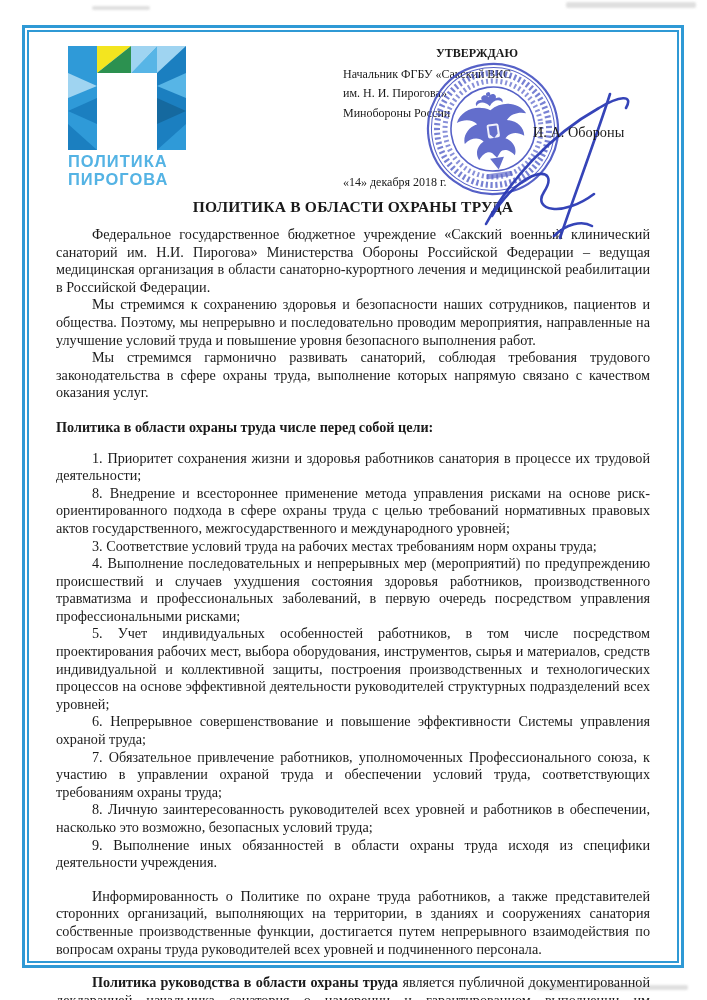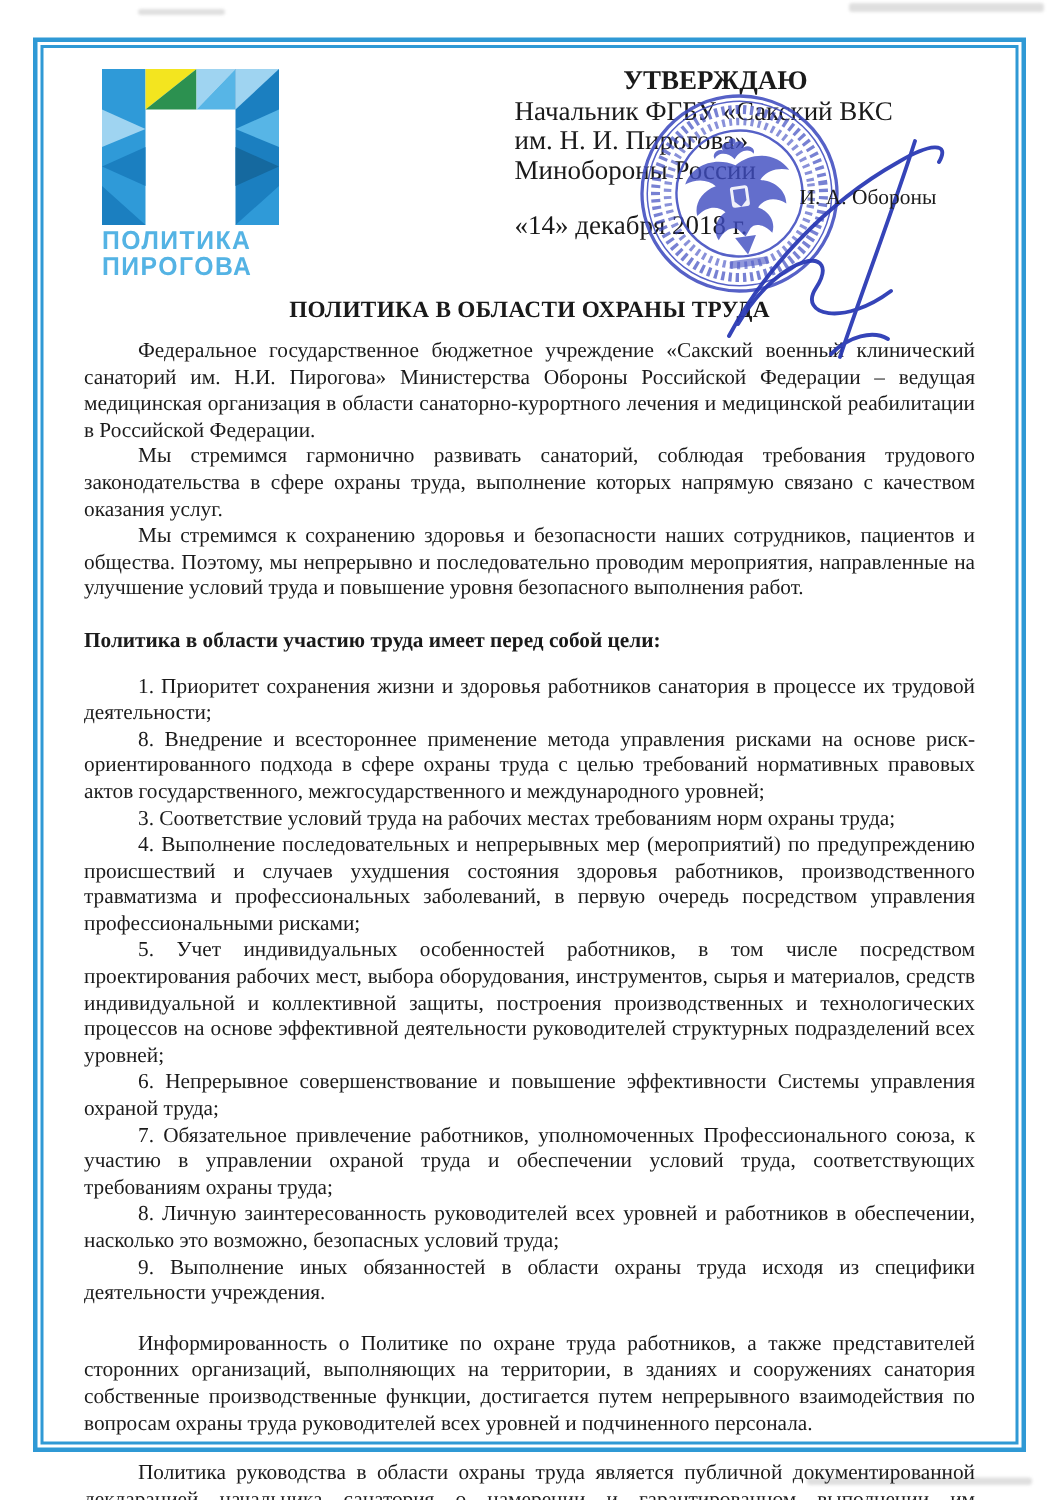--- a/index.html
+++ b/index.html
@@ -21,38 +21,38 @@
   .logo{position:absolute;left:12px;top:8px;width:120px;}
   .logo-mark{display:block;}
   .logo-text{
     font-family:"Liberation Sans", sans-serif;font-weight:bold;
     color:#54b3e4;font-size:16.5px;line-height:17px;letter-spacing:1px;
     text-align:left;margin-top:3px;transform:scaleY(1.05);
   }
   
   .approval{
     position:absolute;left:287px;top:6px;width:268px;
-    font-size:18px;line-height:19.5px;
+    font-size:12px;line-height:19.5px;
   }
   .approve-label{font-weight:bold;text-align:center;margin-bottom:1px;}
-  .approval-date{margin-top:18px;}
+  .approval-date{margin-top:50px;}
   .signer{position:absolute;left:477px;top:86px;font-size:14.3px;white-space:nowrap;}
   .stamp{position:absolute;left:362px;top:16px;opacity:.88;transform:rotate(-8deg);}
   .signature{position:absolute;left:358px;top:8px;}
   
   .doc-title{
     text-align:center;font-weight:bold;font-size:15.5px;margin:8px 0 0 0;
     letter-spacing:.2px;
   }
   
   .doc-body{margin-top:10px;font-size:14.2px;line-height:17.6px;text-align:justify;}
   .doc-body p{margin:0;text-indent:36px;}
   .goals-heading{font-weight:bold;margin:17px 0 13px 0 !important;text-indent:0 !important;}
   .gap-top{margin-top:16px !important;}
-  .bold{font-weight:normal;}
+  .bold{font-weight:bold;}
 </style>
 </head>
 <body>
 
 <div class="scan-artifact" style="left:92px;top:6px;width:58px;height:4px;"></div>
 <div class="scan-artifact" style="left:566px;top:2px;width:130px;height:6px;"></div>
 <div class="scan-artifact" style="left:538px;top:985px;width:150px;height:5px;"></div>
 
 <div class="frame">
   <div class="frame-inner">
@@ -120,24 +120,24 @@
         </g>
       </svg>
 
       <div class="signer">И. А. Обороны</div>
     </div>
 
     <h1 class="doc-title">ПОЛИТИКА В ОБЛАСТИ ОХРАНЫ ТРУДА</h1>
 
     <div class="doc-body">
       <p>Федеральное государственное бюджетное учреждение «Сакский военный клинический санаторий им. Н.И. Пирогова» Министерства Обороны Российской Федерации – ведущая медицинская организация в области санаторно-курортного лечения и медицинской реабилитации в Российской Федерации.</p>
+      <p>Мы стремимся к сохранению здоровья и безопасности наших сотрудников, пациентов и общества. Поэтому, мы непрерывно и последовательно проводим мероприятия, направленные на улучшение условий труда и повышение уровня безопасного выполнения работ.</p>
       <p>Мы стремимся гармонично развивать санаторий, соблюдая требования трудового законодательства в сфере охраны труда, выполнение которых напрямую связано с качеством оказания услуг.</p>
-      <p>Мы стремимся к сохранению здоровья и безопасности наших сотрудников, пациентов и общества. Поэтому, мы непрерывно и последовательно проводим мероприятия, направленные на улучшение условий труда и повышение уровня безопасного выполнения работ.</p>
 
-      <p class="goals-heading">Политика в области участию труда имеет перед собой цели:</p>
+      <p class="goals-heading">Политика в области охраны труда числе перед собой цели:</p>
 
       <p>1. Приоритет сохранения жизни и здоровья работников санатория в процессе их трудовой деятельности;</p>
       <p>8. Внедрение и всестороннее применение метода управления рисками на основе риск-ориентированного подхода в сфере охраны труда с целью требований нормативных правовых актов государственного, межгосударственного и международного уровней;</p>
       <p>3. Соответствие условий труда на рабочих местах требованиям норм охраны труда;</p>
       <p>4. Выполнение последовательных и непрерывных мер (мероприятий) по предупреждению происшествий и случаев ухудшения состояния здоровья работников, производственного травматизма и профессиональных заболеваний, в первую очередь посредством управления профессиональными рисками;</p>
       <p>5. Учет индивидуальных особенностей работников, в том числе посредством проектирования рабочих мест, выбора оборудования, инструментов, сырья и материалов, средств индивидуальной и коллективной защиты, построения производственных и технологических процессов на основе эффективной деятельности руководителей структурных подразделений всех уровней;</p>
       <p>6. Непрерывное совершенствование и повышение эффективности Системы управления охраной труда;</p>
       <p>7. Обязательное привлечение работников, уполномоченных Профессионального союза, к участию в управлении охраной труда и обеспечении условий труда, соответствующих требованиям охраны труда;</p>
       <p>8. Личную заинтересованность руководителей всех уровней и работников в обеспечении, насколько это возможно, безопасных условий труда;</p>
       <p>9. Выполнение иных обязанностей в области охраны труда исходя из специфики деятельности учреждения.</p>

